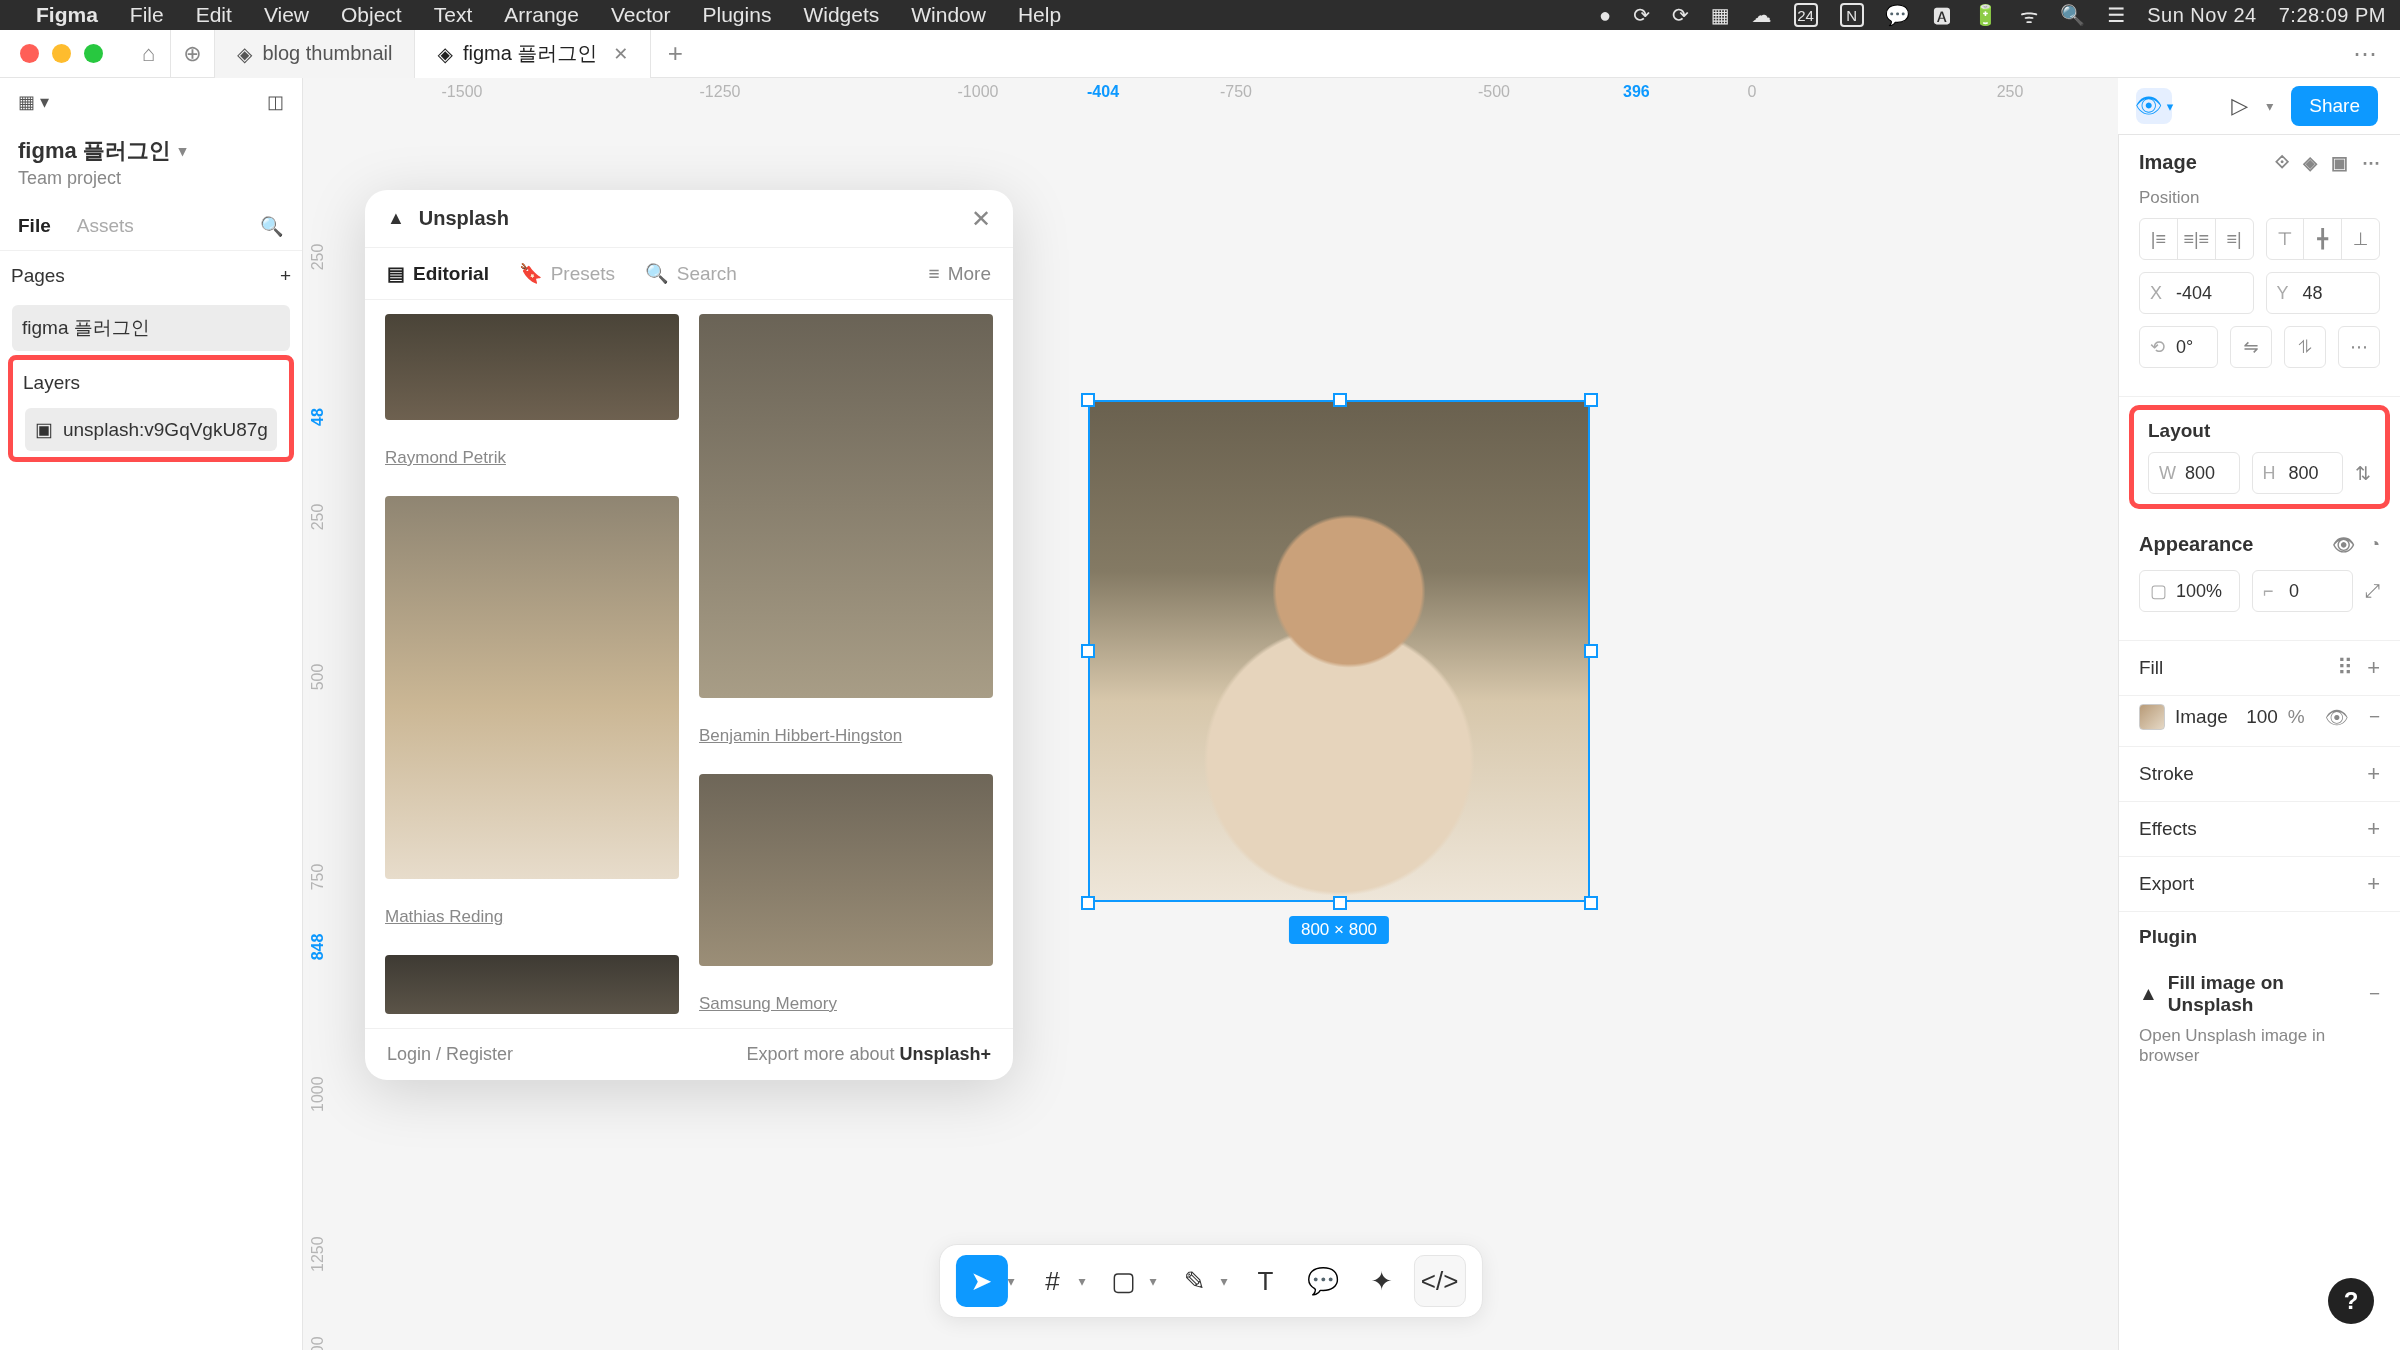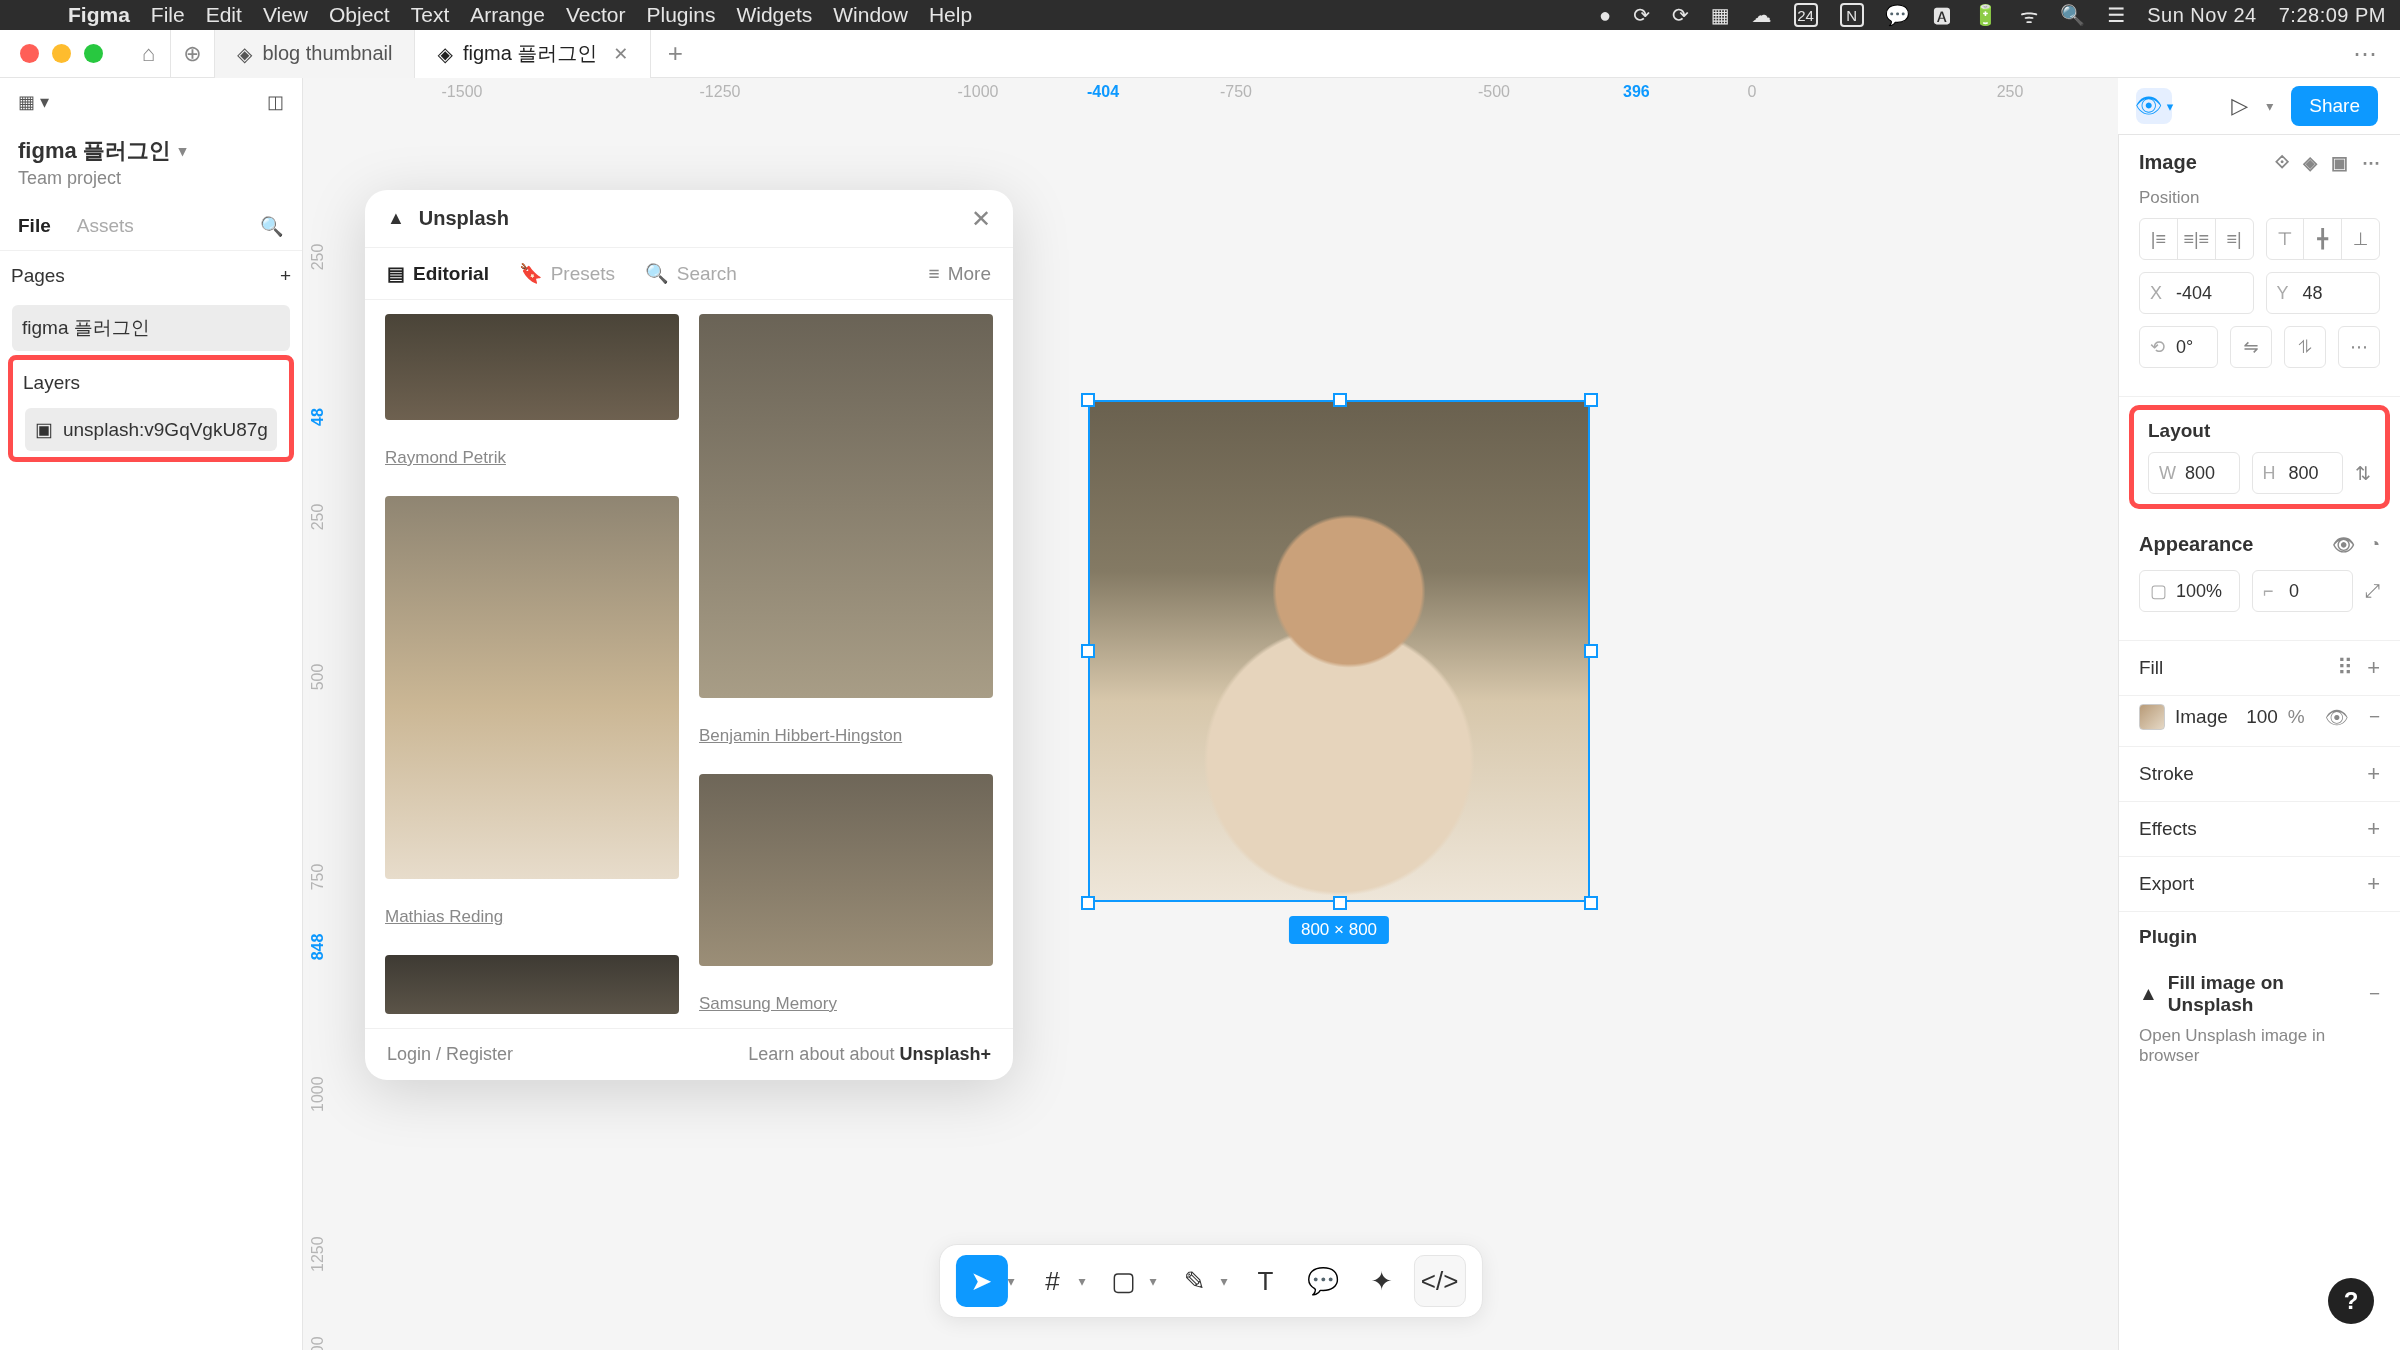--- a/index.html
+++ b/index.html
@@ -1,21 +1,21 @@
 <!DOCTYPE html>
 <html><head>
 <meta charset="utf-8">
 <style>
 * { margin:0; padding:0; box-sizing:border-box; font-family: -apple-system, BlinkMacSystemFont, "Segoe UI", sans-serif; }
 body { width:2400px; height:1350px; background:#fff; overflow:hidden; font-size:18px; color:#333; }
 
 
 .mac-menubar { position:absolute; top:0; left:0; right:0; height:30px; background:#2d2d2d; color:#e5e5e5; display:flex; align-items:center; padding:0 14px; font-size:21px; }
 .mac-menubar .apple { font-size:24px; margin-right:22px; }
-.mac-menubar .menus { display:flex; gap:21px;margin-left:32px; }
+.mac-menubar .menus { display:flex; gap:32px; }
 .mac-menubar .menus span.bold { font-weight:700; }
 .mac-menubar .right { margin-left:auto; display:flex; align-items:center; gap:22px; font-size:20px; }
 .mac-menubar .right .date { letter-spacing:0.5px; }
 .sq-icon { width:24px; height:24px; border:2px solid #e5e5e5; border-radius:4px; display:flex; align-items:center; justify-content:center; font-size:15px; }
 
 
 .figma-titlebar { position:absolute; top:30px; left:0; right:0; height:48px; background:#fff; border-bottom:1px solid #e5e5e5; display:flex; align-items:center; }
 .traffic-lights { display:flex; gap:13px; padding-left:20px; }
 .tl { width:19px; height:19px; border-radius:50%; }
 .tl.red{background:#ff5f57;} .tl.yel{background:#febc2e;} .tl.grn{background:#28c840;}
@@ -433,17 +433,17 @@
     </div>
     <div class="col">
       <div class="thumb c"></div>
       <a class="credit">Benjamin Hibbert-Hingston</a>
       <div class="thumb d"></div>
       <a class="credit">Samsung Memory</a>
     </div>
   </div>
   <div class="modal-ft">
     <span>Login / Register</span>
-    <span class="r"><span>Learn about about </span><b>Unsplash+</b></span>
+    <span class="r"><span>Export more about </span><b>Unsplash+</b></span>
   </div>
 </div>
 
 <div class="help-fab">?</div>
 
 </body></html>

